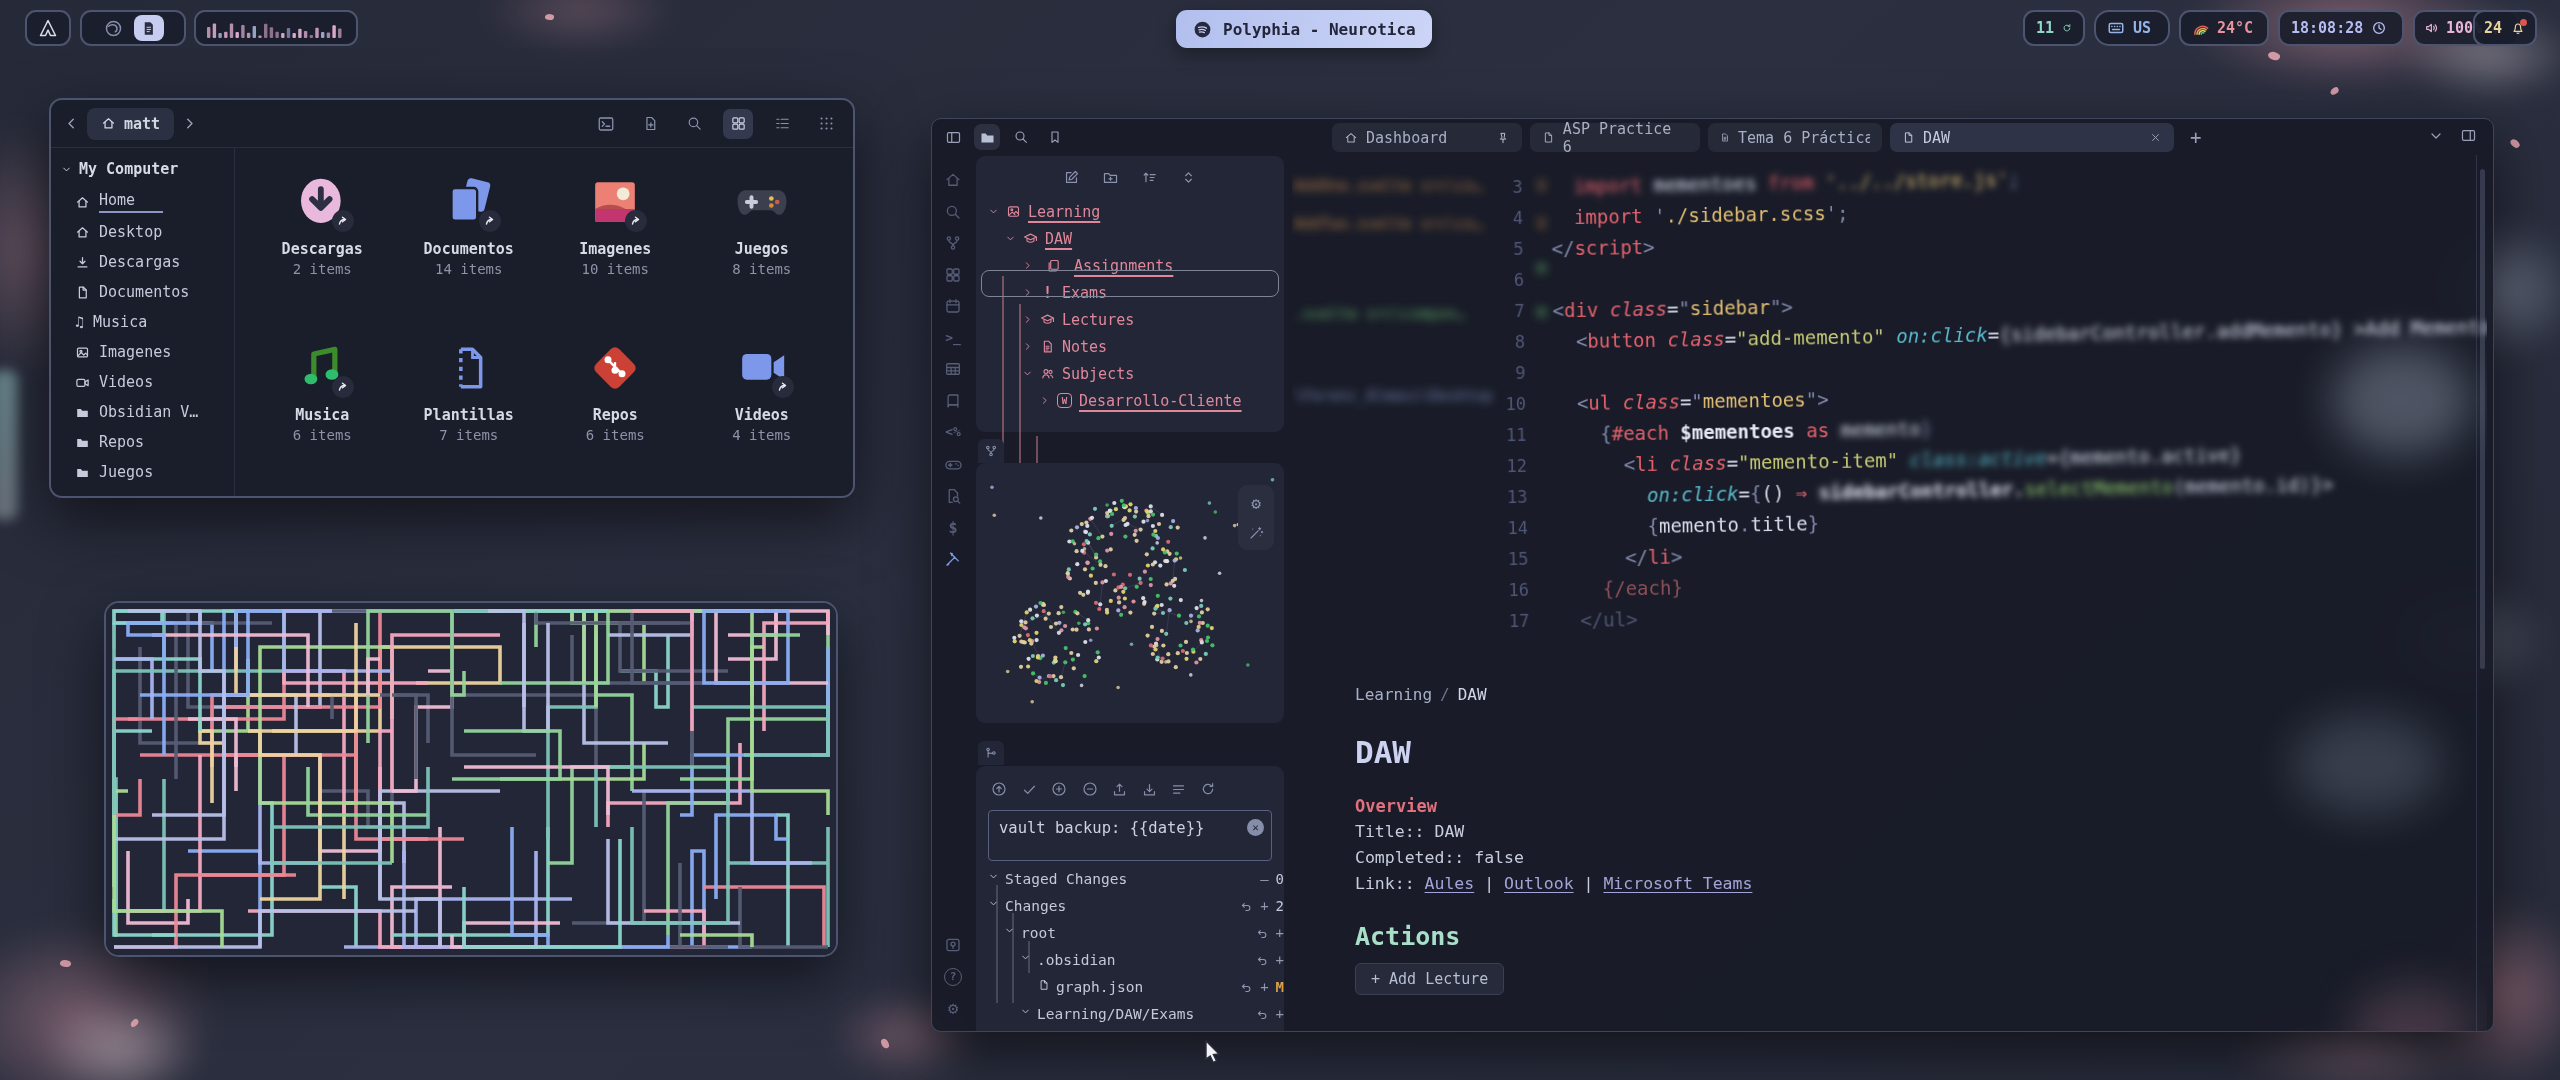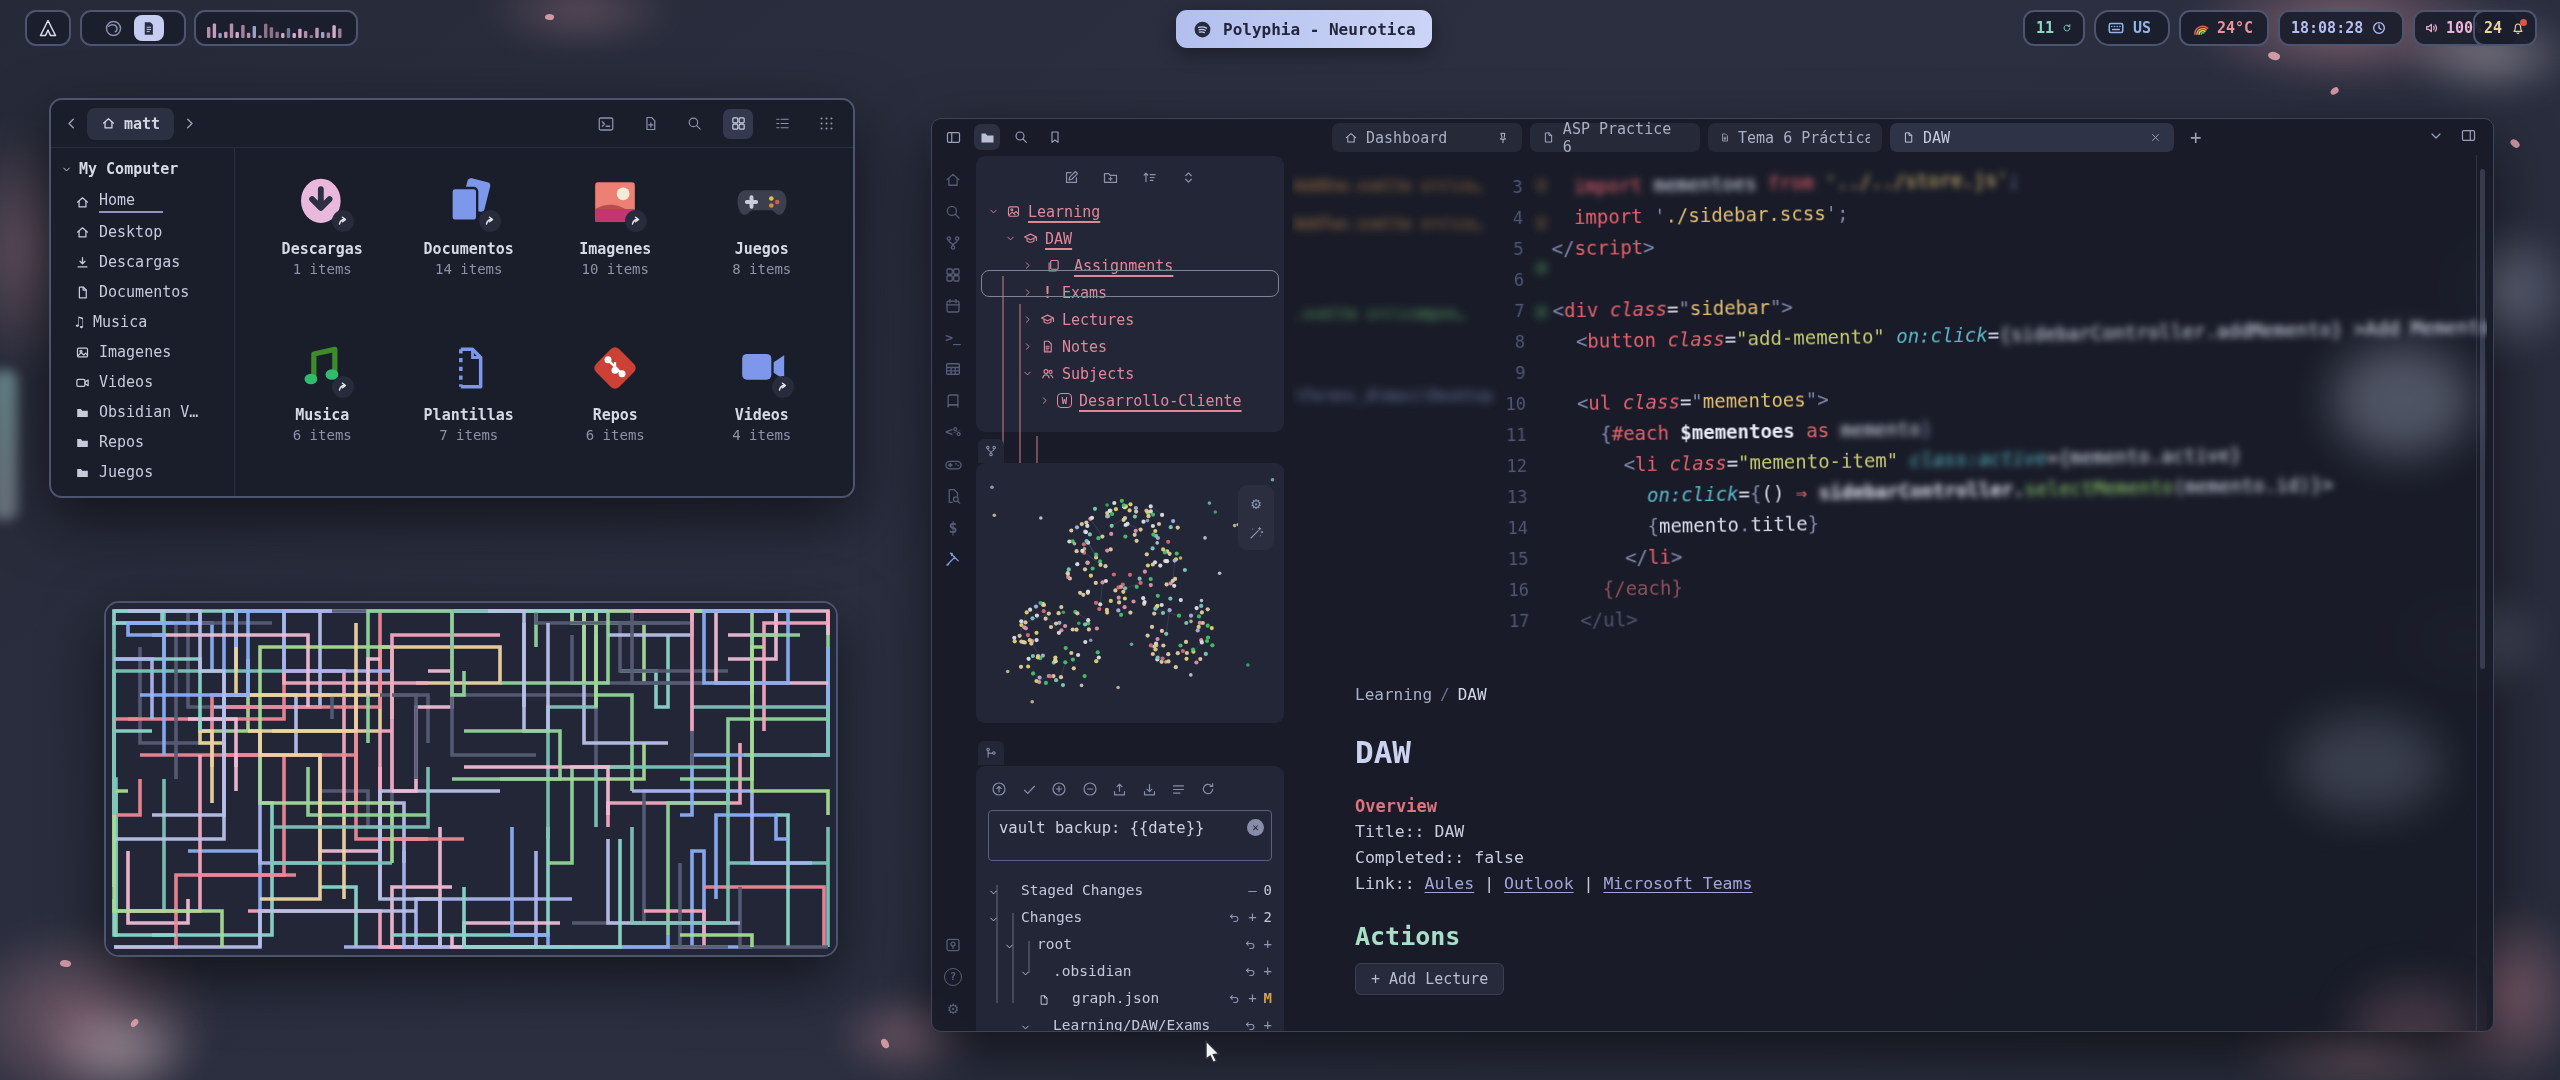--- a/index.html
+++ b/index.html
@@ -86,21 +86,21 @@
     display:flex;flex-direction:column;align-items:center;gap:12px;padding:9px 0;color:#8b92ad;}
 
   
   .git-toolbar{display:flex;align-items:center;gap:12.5px;padding:14px 14px 8px;color:#868da8;}
   .git-input{position:relative;margin:4px 12px 10px;}
   .git-input input{width:100%;box-sizing:border-box;height:51px;background:transparent;
     border:1.5px solid #596080;border-radius:4px;color:#ccd1e2;font-size:15.5px;
     font-family:inherit;padding:0 30px 16px 10px;}
   .git-clear{position:absolute;right:8px;top:9px;width:17px;height:17px;border-radius:50%;background:#868da8;
     color:#222636;display:flex;align-items:center;justify-content:center;font-size:11px;font-weight:bold;}
-  .grow-line{display:flex;align-items:flex-end;gap:22px;height:27px;font-size:14.5px;color:#c3c8da;padding-right:12px;}
+  .grow-line{display:flex;align-items:flex-start;gap:6px;height:27px;font-size:14.5px;color:#c3c8da;}
   .grow-line .ops{margin-left:auto;display:flex;align-items:center;gap:7px;color:#9098b4;font-size:14px;}
   .gm{color:#d9a24a;font-weight:bold;}
   .gguide{position:absolute;width:1.5px;background:rgba(195,200,218,.22);}
 
   
   .obs-main{position:absolute;left:360px;top:36px;right:6px;bottom:0;overflow:hidden;}
   .blur-blob{position:absolute;border-radius:50%;filter:blur(22px);}
   .vsc-bg{position:absolute;left:2px;top:10px;width:260px;filter:blur(4px);opacity:.85;font-size:15px;}
   .vsc-row{position:absolute;white-space:nowrap;display:flex;width:252px;}
   .vsc-row .mk{margin-left:auto;}
@@ -606,21 +606,21 @@
               <ellipse cx="23" cy="23" rx="17" ry="19" fill="#e9b9dd"></ellipse>
               <path d="M23 13v15M15.5 21.5 23 29l7.5-7.5" stroke="#2c3042" stroke-width="5" fill="none" stroke-linecap="round" stroke-linejoin="round"></path>
             </svg>
           <span class="sc-badge">
               <svg width="12" height="12" viewBox="0 0 24 24" fill="none" stroke="#e8eaf2" stroke-width="3" stroke-linecap="round" stroke-linejoin="round">
                 <path d="M5 18c1-6 5-9 11-9"></path>
                 <path d="M11 4.5 17 9l-6 4.5"></path>
               </svg>
             </span></span>
         <span class="nm">Descargas</span>
-        <span class="ct">1 items</span>
+        <span class="ct">2 items</span>
       </div>
       <div class="fm-cell">
         <span class="ico"><svg width="56" height="56" viewBox="0 0 48 48">
               <rect x="20" y="5" width="20" height="26" rx="3" fill="#7d98ea" transform="rotate(14 30 18)"></rect>
               <rect x="9" y="12" width="22" height="28" rx="3" fill="#7d98ea" stroke="#1a1d2a" stroke-width="2"></rect>
             </svg>
           <span class="sc-badge">
               <svg width="12" height="12" viewBox="0 0 24 24" fill="none" stroke="#e8eaf2" stroke-width="3" stroke-linecap="round" stroke-linejoin="round">
                 <path d="M5 18c1-6 5-9 11-9"></path>
                 <path d="M11 4.5 17 9l-6 4.5"></path>

